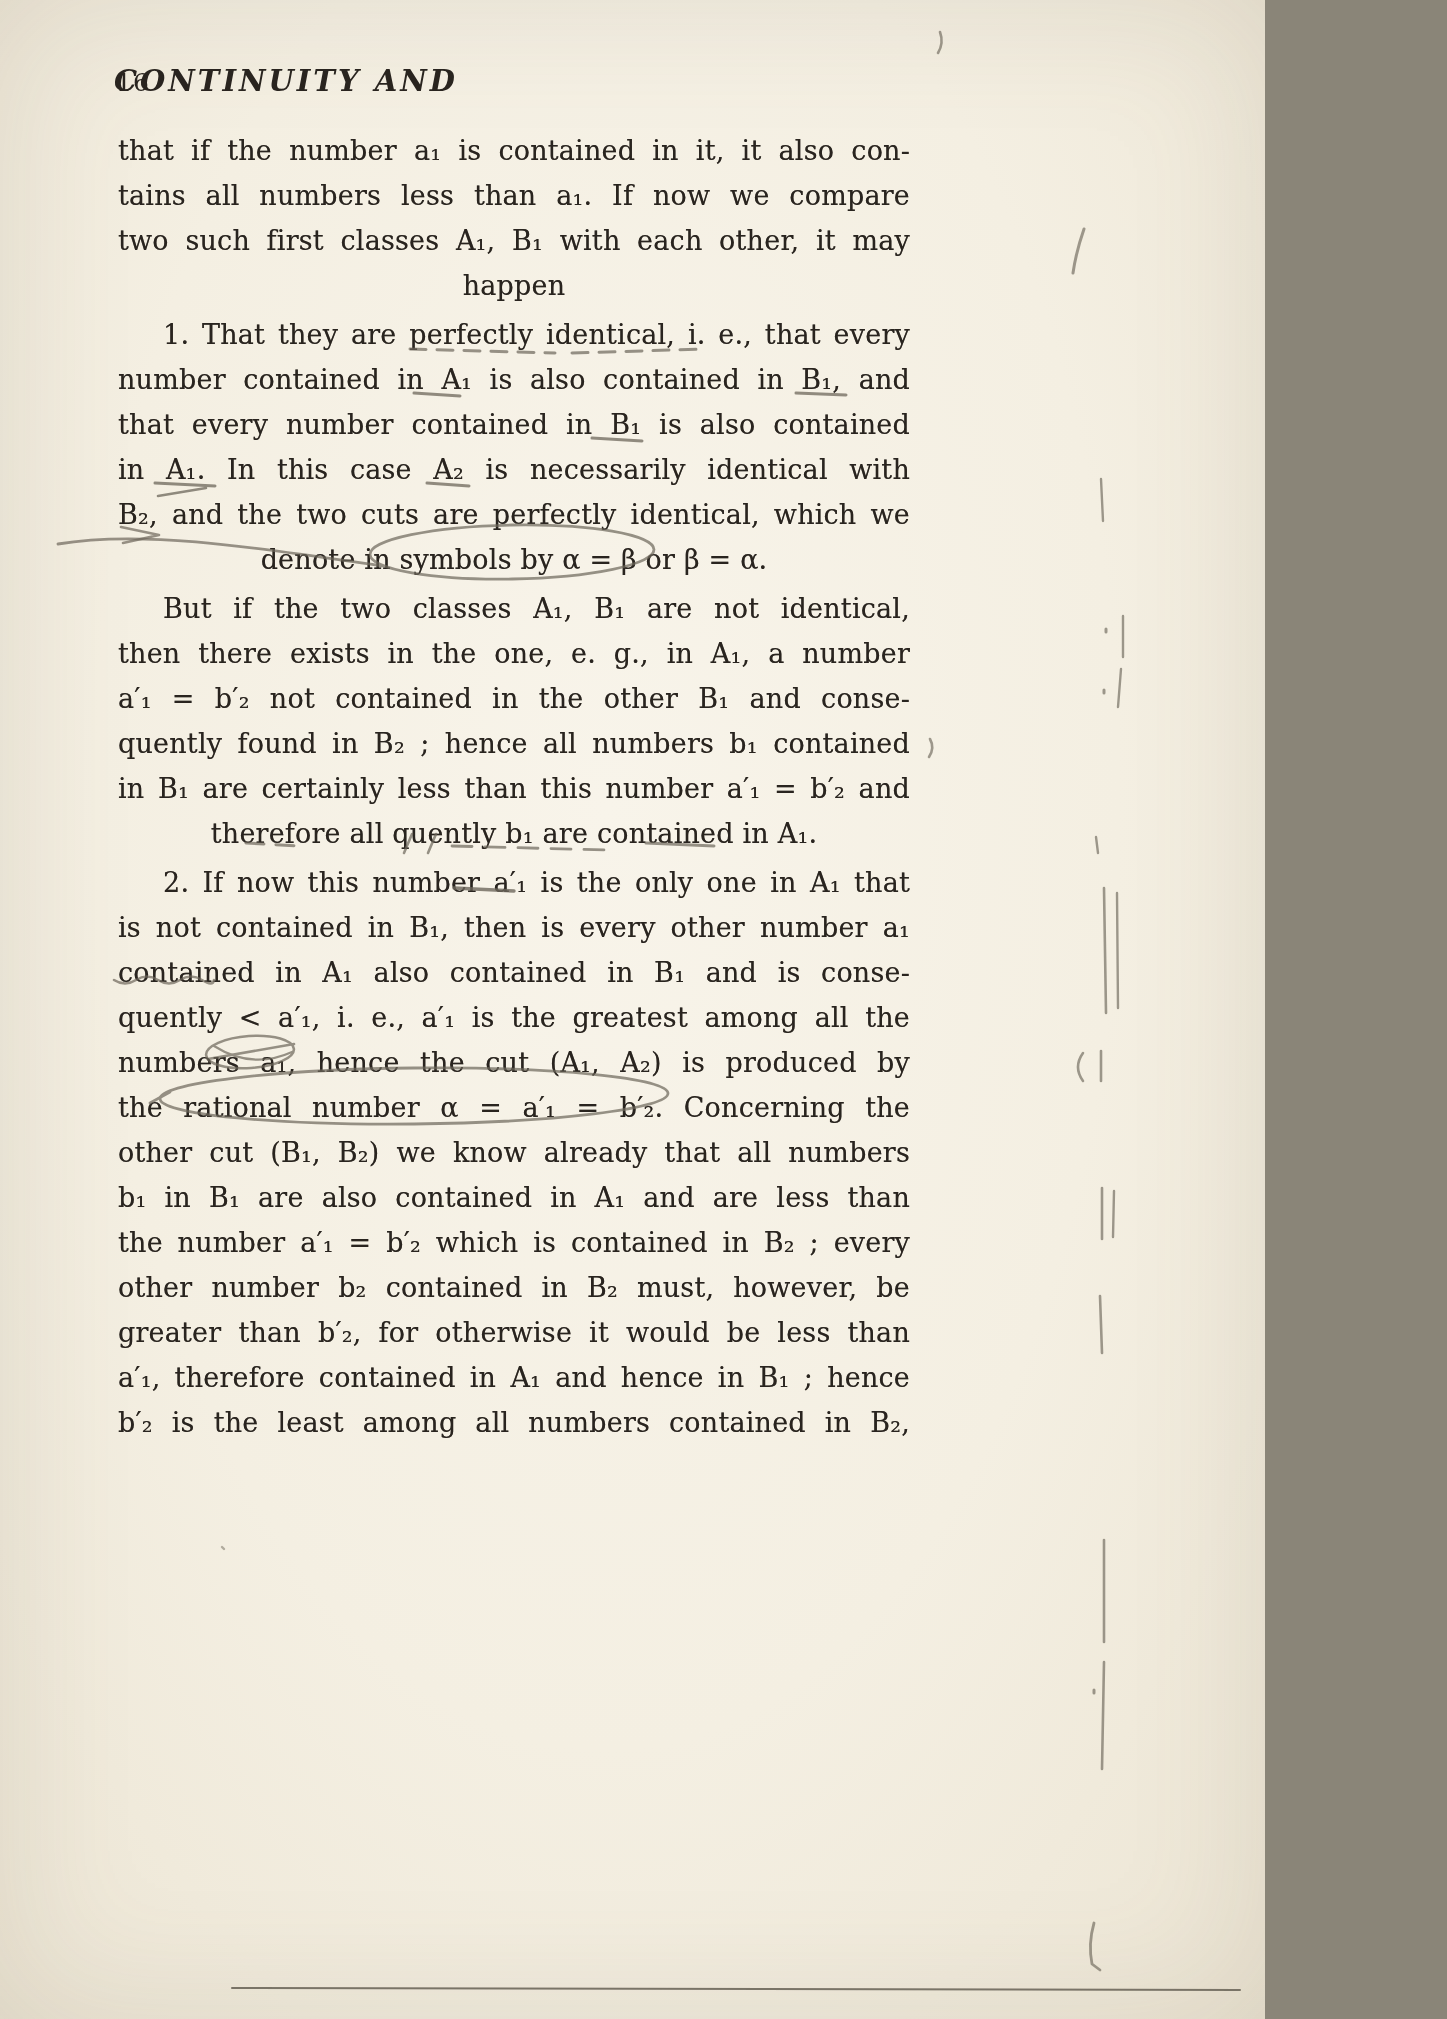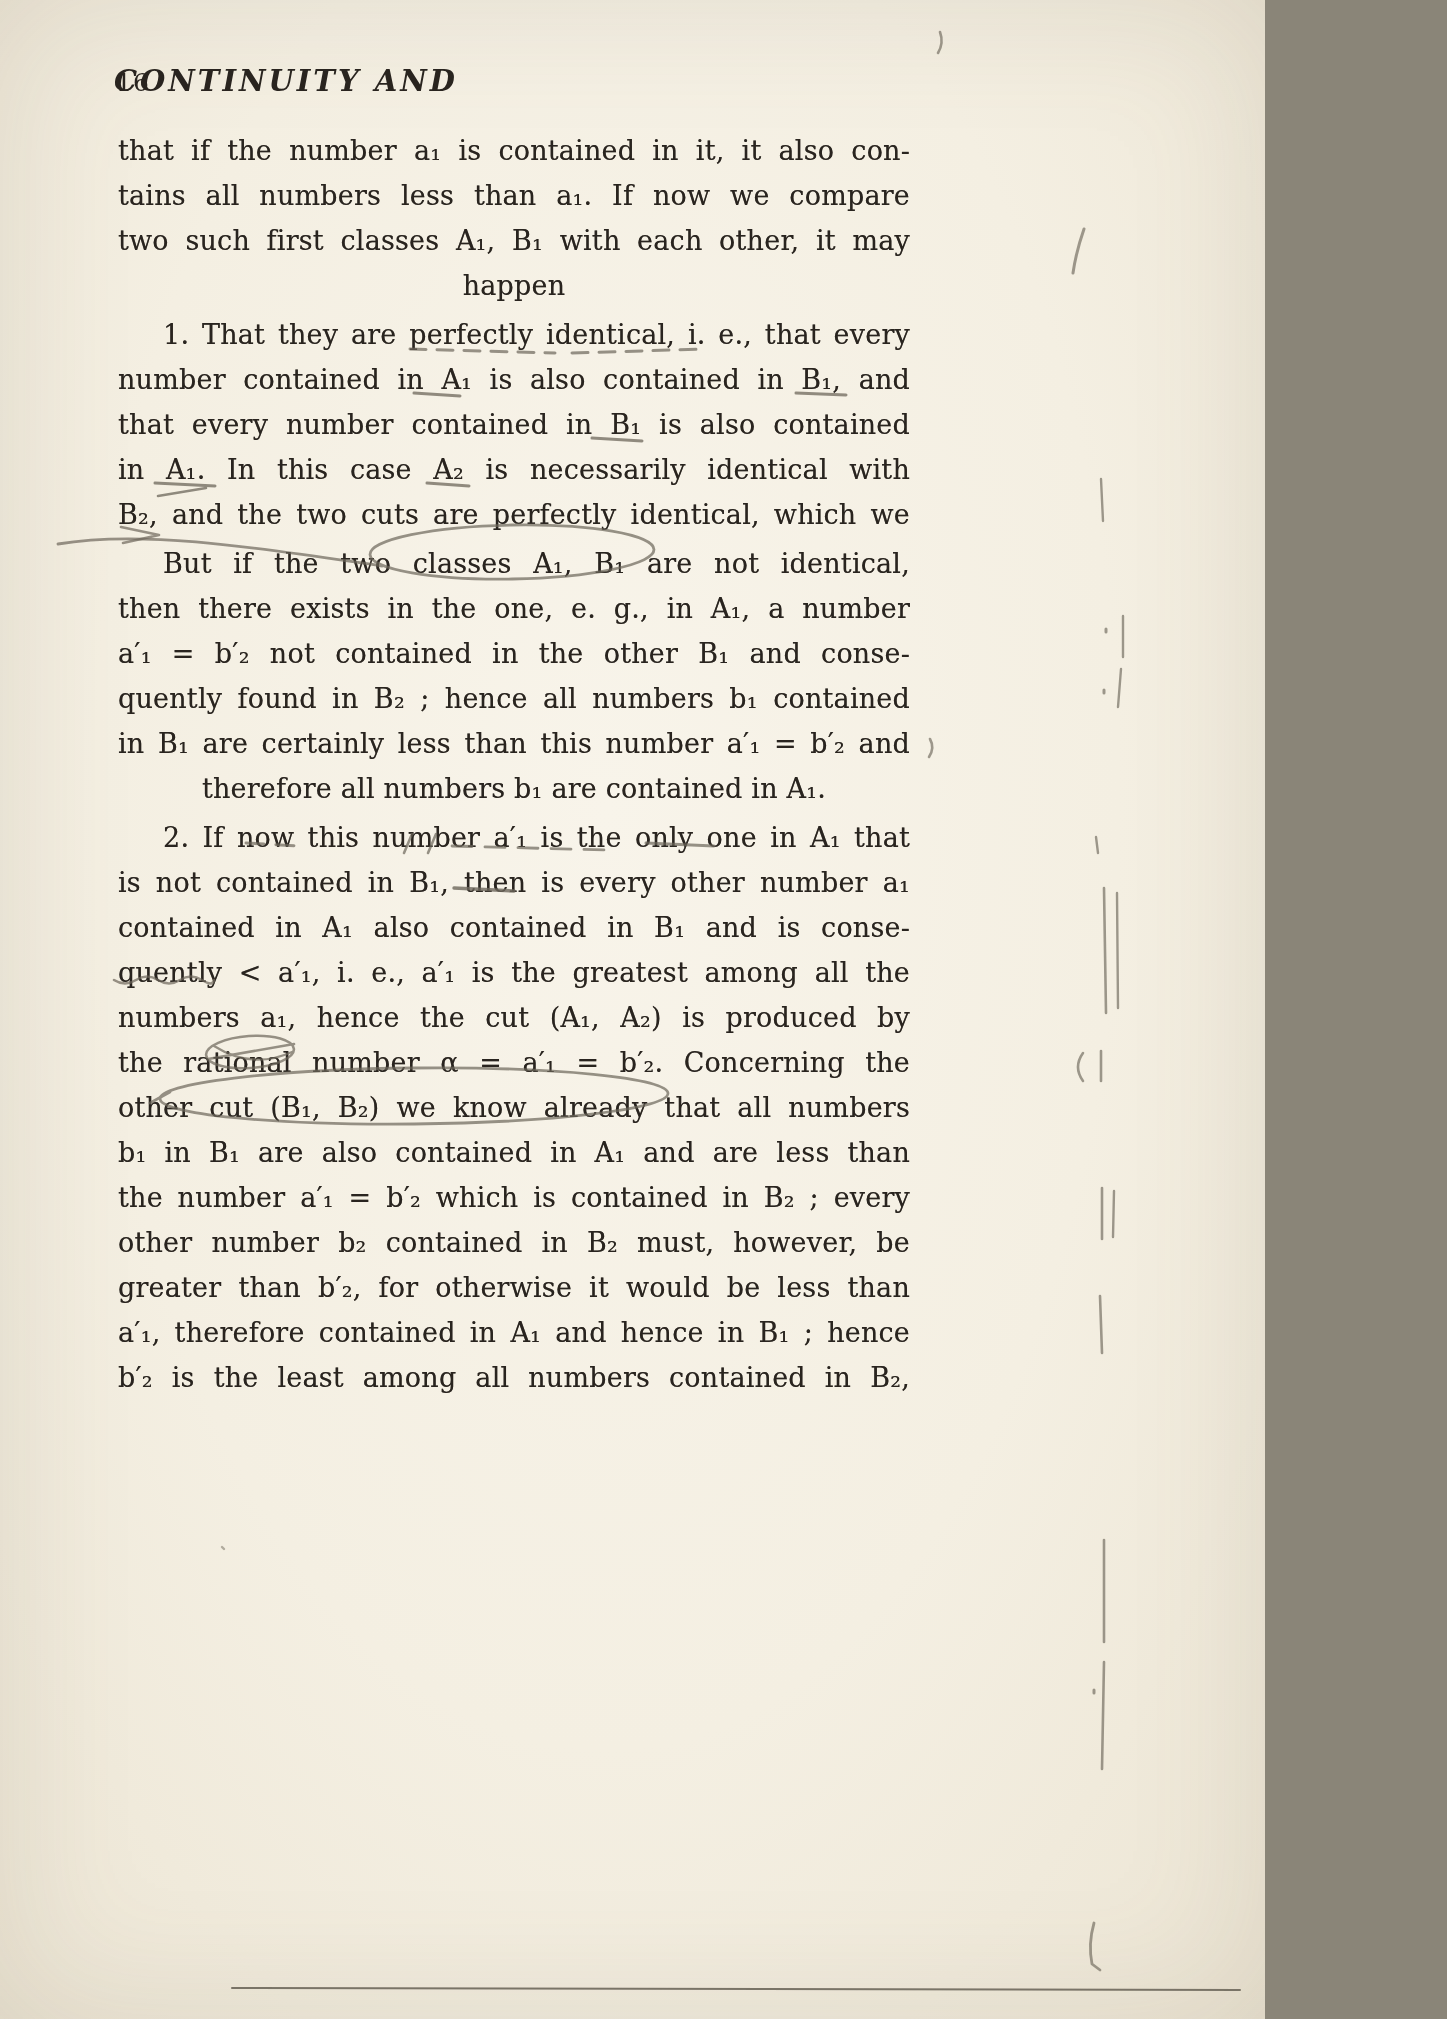--- a/index.html
+++ b/index.html
@@ -56,29 +56,30 @@
       <div class="line j">two such first classes A₁, B₁ with each other, it may</div>
       <div class="line">happen</div>
     </div>
 
     <div class="para">
       <div class="line j ind">1. That they are perfectly identical, i. e., that every</div>
       <div class="line j">number contained in A₁ is also contained in B₁, and</div>
       <div class="line j">that every number contained in B₁ is also contained</div>
       <div class="line j">in A₁. In this case A₂ is necessarily identical with</div>
       <div class="line j">B₂, and the two cuts are perfectly identical, which we</div>
+      <div class="line">denote in symbols by α = β or β = α.</div>
     </div>
 
     <div class="para">
       <div class="line j ind">But if the two classes A₁, B₁ are not identical,</div>
       <div class="line j">then there exists in the one, e. g., in A₁, a number</div>
       <div class="line j">a′₁ = b′₂ not contained in the other B₁ and conse-</div>
       <div class="line j">quently found in B₂ ; hence all numbers b₁ contained</div>
       <div class="line j">in B₁ are certainly less than this number a′₁ = b′₂ and</div>
-      <div class="line">therefore all numbers b₁ are contained in A₁.</div>
+      <div class="line">therefore all quently b₁ are contained in A₁.</div>
     </div>
 
     <div class="para">
       <div class="line j ind">2. If now this number a′₁ is the only one in A₁ that</div>
       <div class="line j">is not contained in B₁, then is every other number a₁</div>
       <div class="line j">contained in A₁ also contained in B₁ and is conse-</div>
       <div class="line j">quently &lt; a′₁, i. e., a′₁ is the greatest among all the</div>
       <div class="line j">numbers a₁, hence the cut (A₁, A₂) is produced by</div>
       <div class="line j">the rational number α = a′₁ = b′₂. Concerning the</div>
       <div class="line j">other cut (B₁, B₂) we know already that all numbers</div>

